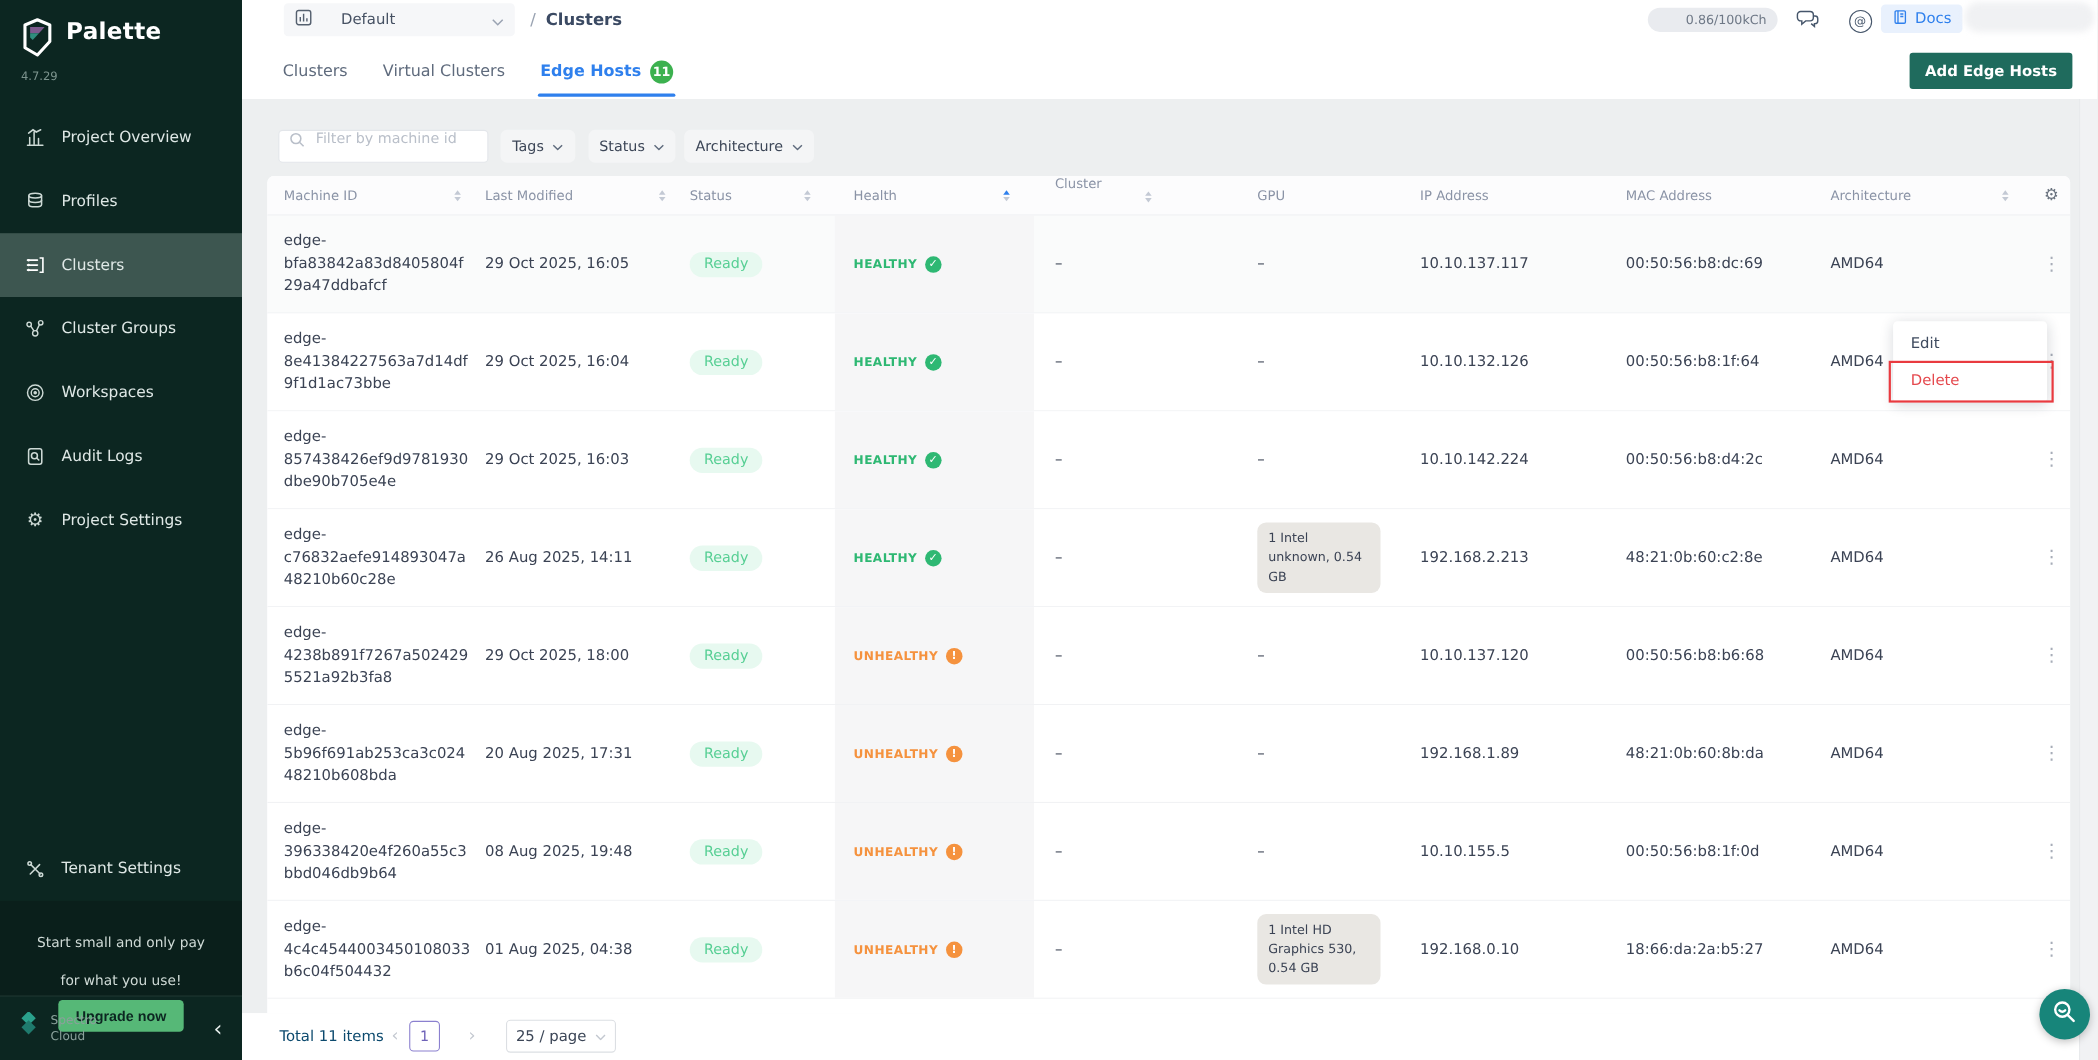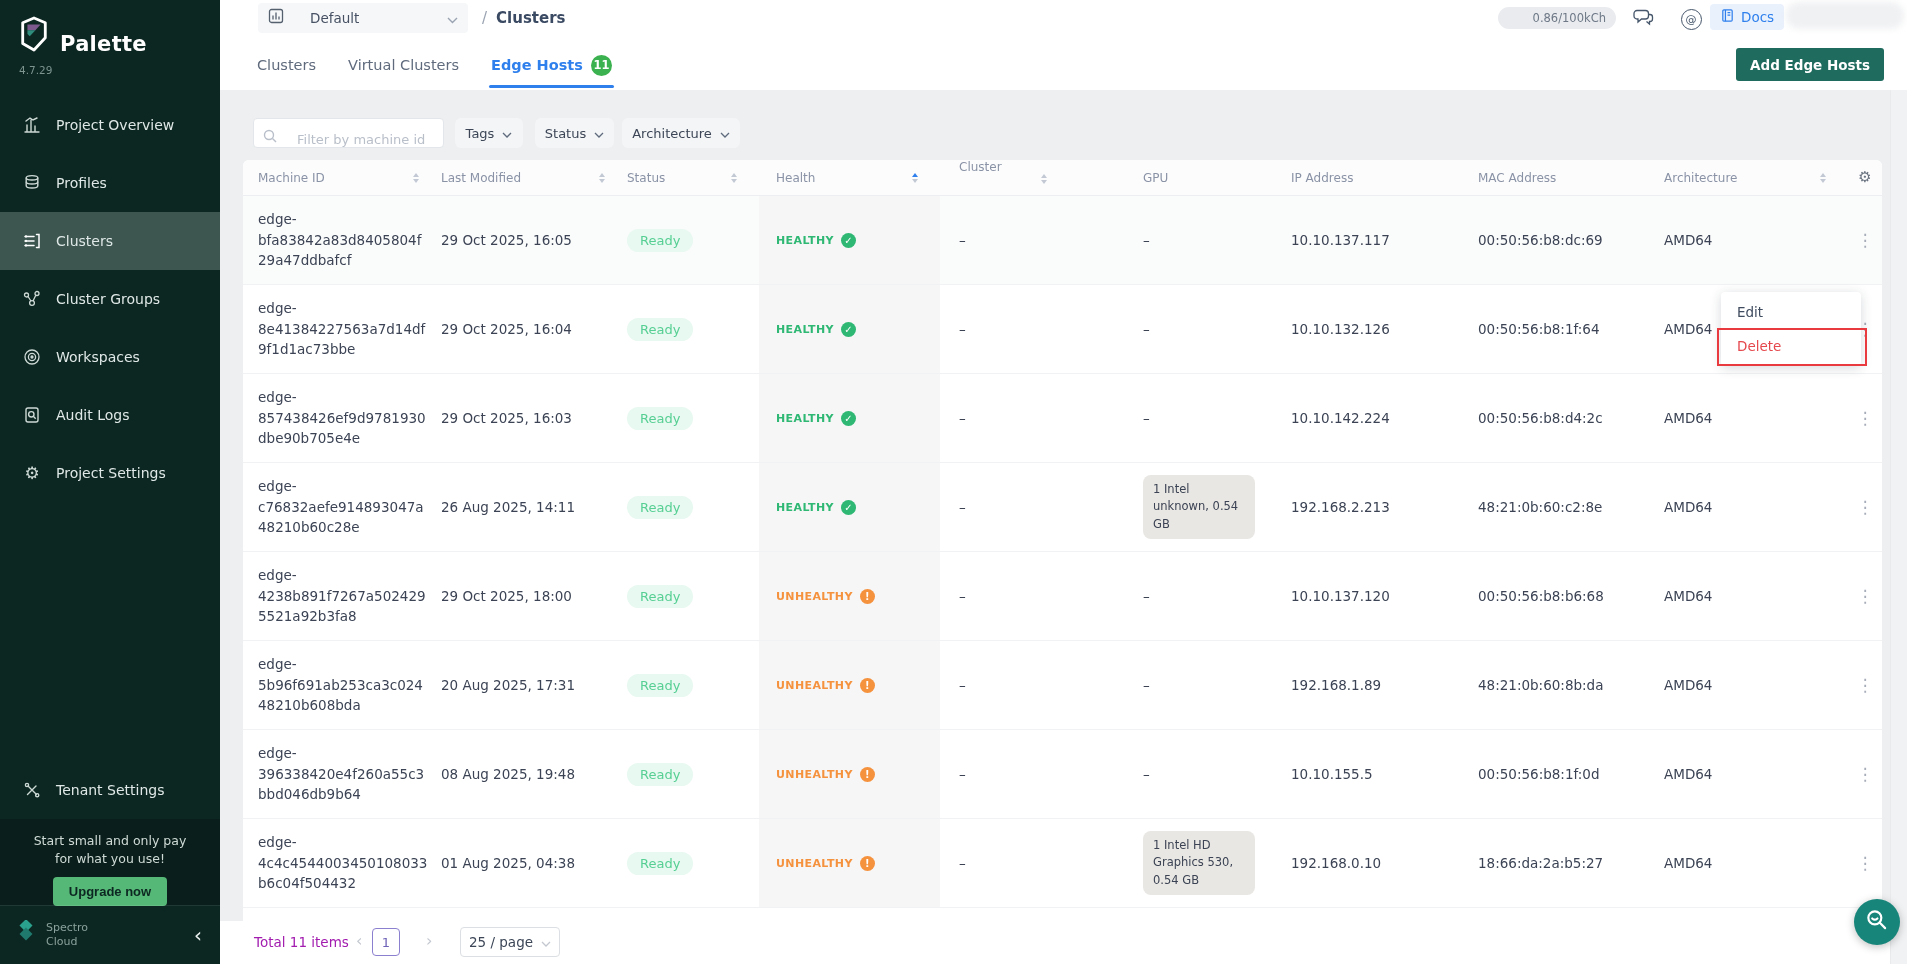--- a/index.html
+++ b/index.html
@@ -2,31 +2,31 @@
 <html><head>
 <meta charset="utf-8">
 <style>
   * { box-sizing: border-box; margin: 0; padding: 0; }
   html,body { width:1907px; height:964px; }
   body { font-family:"DejaVu Sans","Liberation Sans",sans-serif; background:#edeff0; }
   #app { position:relative; width:1907px; height:964px; overflow:hidden; background:#edeff0; }
 
   
   .sidebar { position:absolute; left:0; top:0; width:220px; height:964px; background:#0c2621; color:#dfe8e6; z-index:20; }
-  .logo-row { position:absolute; left:18px; top:16px; display:flex; align-items:flex-end; gap:10px; }
+  .logo-row { position:absolute; left:18px; top:16px; display:flex; align-items:flex-start; gap:10px; }
   .logo-text { font-size:21px; font-weight:700; color:#ffffff; letter-spacing:.3px; }
   .version { position:absolute; left:19px; top:64px; font-size:10.5px; color:#7d948e; }
   .nav { position:absolute; left:0; top:96px; width:220px; }
   .nav-item { height:58px; display:flex; align-items:center; gap:14px; padding-left:22px; font-size:14px; color:#dfe8e6; cursor:pointer; }
   .nav-item.active { background:#3d5650; }
   .nav-icon { width:20px; height:20px; display:flex; align-items:center; justify-content:center; flex:none; }
   .glyph-icon { font-size:17px; color:#cdd9d5; line-height:1; }
   .tenant { position:absolute; left:0; bottom:152px; width:220px; height:44px; display:flex; align-items:center; gap:14px; padding-left:22px; font-size:14px; cursor:pointer; }
   .promo { position:absolute; left:0; bottom:59px; width:220px; height:86px; background:#0a1f1b; text-align:center; padding-top:13px; }
-  .promo-line { font-size:12.5px; color:#cfdad6; line-height:1.45; }
+  .promo-line { font-size:12.5px; color:#cfdad6; line-height:1.45;margin-top:16px; }
   .upgrade-btn { margin-top:9px; display:inline-block; background:#56b877; color:#0c2621; font-size:13px; font-weight:700; padding:7px 16px; border-radius:4px; border:none; cursor:pointer; }
   .side-footer { position:absolute; left:0; bottom:0; width:220px; height:59px; border-top:1px solid rgba(255,255,255,.09); display:flex; align-items:center; padding:0 18px 0 14px; }
   .brand { margin-left:8px; font-size:11px; line-height:1.3; color:#8aa19b; }
   .collapse { margin-left:auto; color:#e8efed; font-size:20px; cursor:pointer; line-height:1; }
 
   
   .main { position:absolute; left:220px; top:0; width:1687px; height:964px; }
   .topbar { position:absolute; left:0; top:0; width:1687px; height:90px; background:#ffffff; z-index:5; }
 
   .proj-select { position:absolute; left:38px; top:3px; width:210px; height:30px; background:#f6f7f9; border-radius:4px; display:flex; align-items:center; gap:26px; padding:0 10px; cursor:pointer; }
@@ -44,21 +44,21 @@
   .blur-blob { position:absolute; left:1566px; top:2px; width:118px; height:27px; background:#f0f1f3; border-radius:13px; filter:blur(3px); }
 
   .tabs { position:absolute; left:35px; top:42px; height:46px; display:flex; gap:28px; }
   .tab { position:relative; display:flex; align-items:center; gap:8px; font-size:14.5px; color:#5f6b7d; cursor:pointer; padding:0 2px; }
   .tab.active { color:#2f80ed; font-weight:700; }
   .tab.active::after { content:""; position:absolute; left:0; right:0; bottom:0; height:3px; background:#2f80ed; border-radius:2px; }
   .tab-badge { width:21px; height:21px; border-radius:50%; background:#3cb14f; color:#fff; font-size:11.5px; font-weight:700; display:flex; align-items:center; justify-content:center; }
   .add-btn { position:absolute; right:23px; top:48px; height:33px; padding:0 14px; background:#1f6b5d; color:#fff; font-size:13.5px; font-weight:700; border:none; border-radius:3px; cursor:pointer; font-family:inherit; }
 
   
-  .search-box { position:absolute; left:33px; top:118px; width:191px; height:30px; background:#fff; border:1px solid #e3e6ea; border-radius:4px; display:flex; align-items:flex-end; gap:20px; padding:0 9px; }
+  .search-box { position:absolute; left:33px; top:118px; width:191px; height:30px; background:#fff; border:1px solid #e3e6ea; border-radius:4px; display:flex; align-items:flex-start; gap:10px; padding:0 9px; }
   .search-box input { border:none; outline:none; width:140px; font-size:13px; color:#465163; font-family:inherit; background:transparent; }
   .search-box input::placeholder { color:#b9bfc9; }
   .filter-dd { position:absolute; top:118px; height:30px; background:#f4f5f6; border-radius:6px; display:flex; align-items:center; justify-content:center; gap:8px; font-size:13px; color:#3c4657; cursor:pointer; }
   .dd-tags { left:235px; width:68px; }
   .dd-status { left:315px; width:79px; }
   .dd-arch { left:402px; width:118px; }
 
   
   .card { position:absolute; left:23px; top:160px; width:1639px; height:761px; background:#fff; border-radius:6px 6px 0 0; overflow:hidden; }
   .thead { display:flex; height:36px; background:#fcfcfd; border-bottom:1px solid #eceef1; align-items:center; }
@@ -110,21 +110,21 @@
 
   
   .ctx-menu { position:absolute; left:1501px; top:260px; width:140px; background:#fff; border-radius:4px; box-shadow:0 2px 12px rgba(31,45,61,.18); padding:3px 0; z-index:40;margin-top:32px; }
   .ctx-item { padding:9px 16px; font-size:13.5px; color:#3f4b5f; cursor:pointer; }
   .ctx-item.danger { color:#e5484d; }
   .delete-wrap { position:relative; }
   .delete-outline { position:absolute; left:-4px; right:-6px; top:-1px; bottom:-3px; border:2px solid #e93a3f; pointer-events:none; }
 
   
   .pagebar { position:absolute; left:0; bottom:0; width:1670px; height:43px; background:#fff; z-index:6; }
-  .pg-total { position:absolute; left:34px; top:13px; font-size:13.5px; color:#a21caf; }
+  .pg-total { position:absolute; left:34px; top:13px; font-size:13.5px; color:#0c4a6e; }
   .pg-prev, .pg-next { position:absolute; top:10px; font-size:16px; color:#c3c8d0; cursor:pointer; }
   .pg-prev { left:136px; }
   .pg-next { left:206px; }
   .pg-page { position:absolute; left:152px; top:7px; width:28px; height:28px; border:1px solid #8b80cf; border-radius:4px; color:#6f63b8; font-size:13px; display:flex; align-items:center; justify-content:center; cursor:pointer; }
   .pg-size { position:absolute; left:240px; top:6px; width:100px; height:30px; border:1px solid #dcdfe3; border-radius:4px; background:#fff; display:flex; align-items:center; justify-content:center; gap:8px; font-size:13.5px; color:#3c4657; cursor:pointer; }
 
   
   .scroll-strip { position:absolute; right:0; top:90px; bottom:0; width:17px; background:#f1f2f4; border-left:1px solid #e8eaec; }
   .chat-launcher { position:absolute; left:1634px; top:899px; width:46px; height:46px; border-radius:50%; background:#17857a; display:flex; align-items:center; justify-content:center; box-shadow:0 2px 8px rgba(0,0,0,.25); cursor:pointer; z-index:30; }
 </style>

